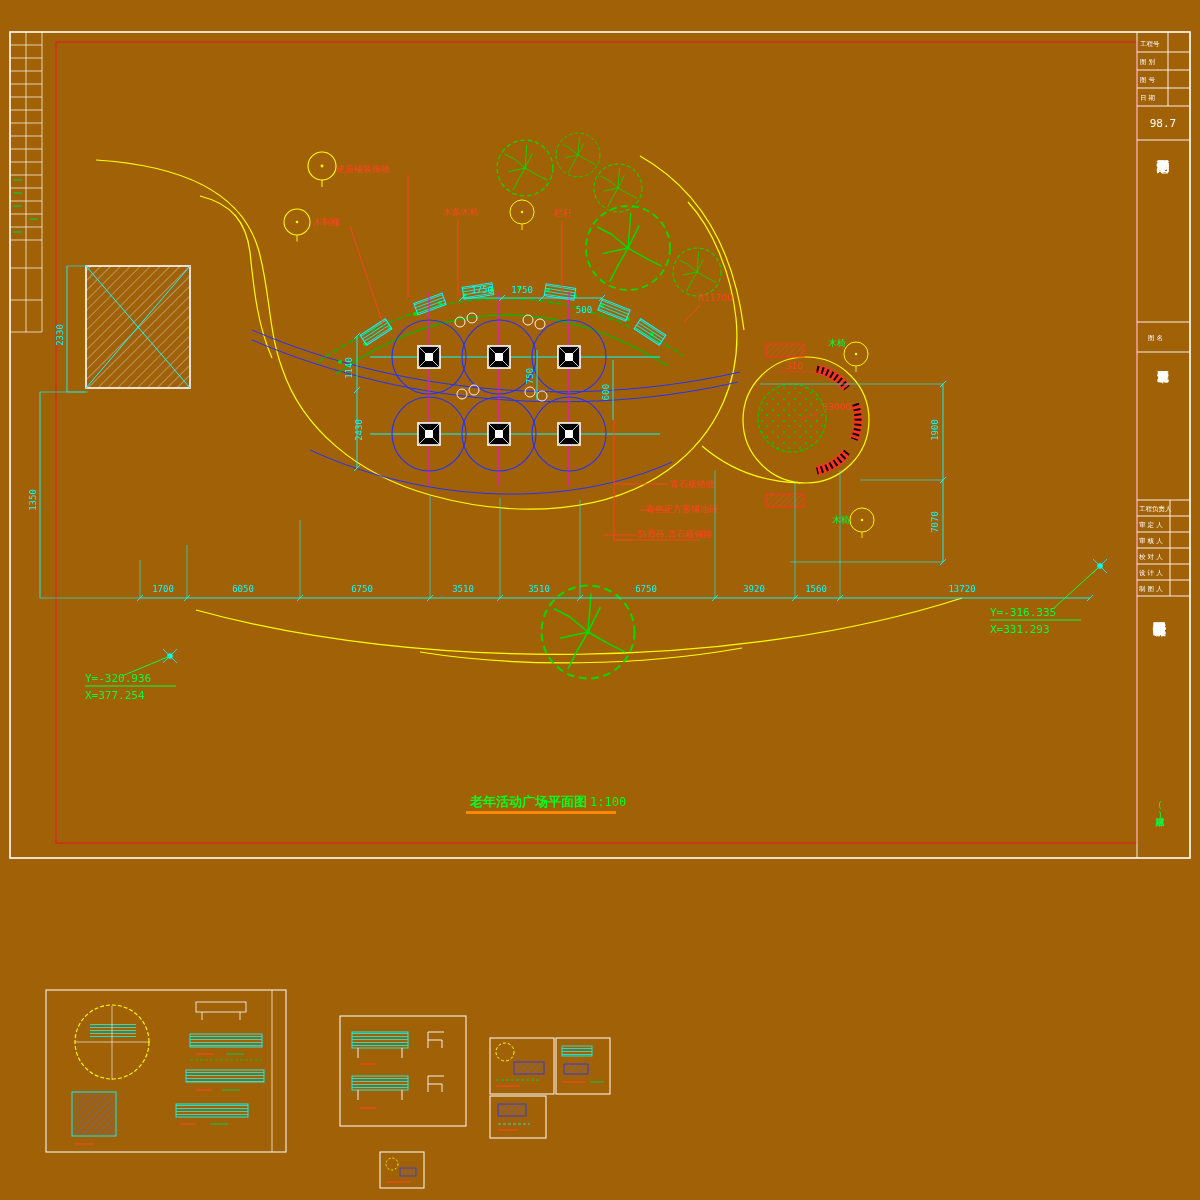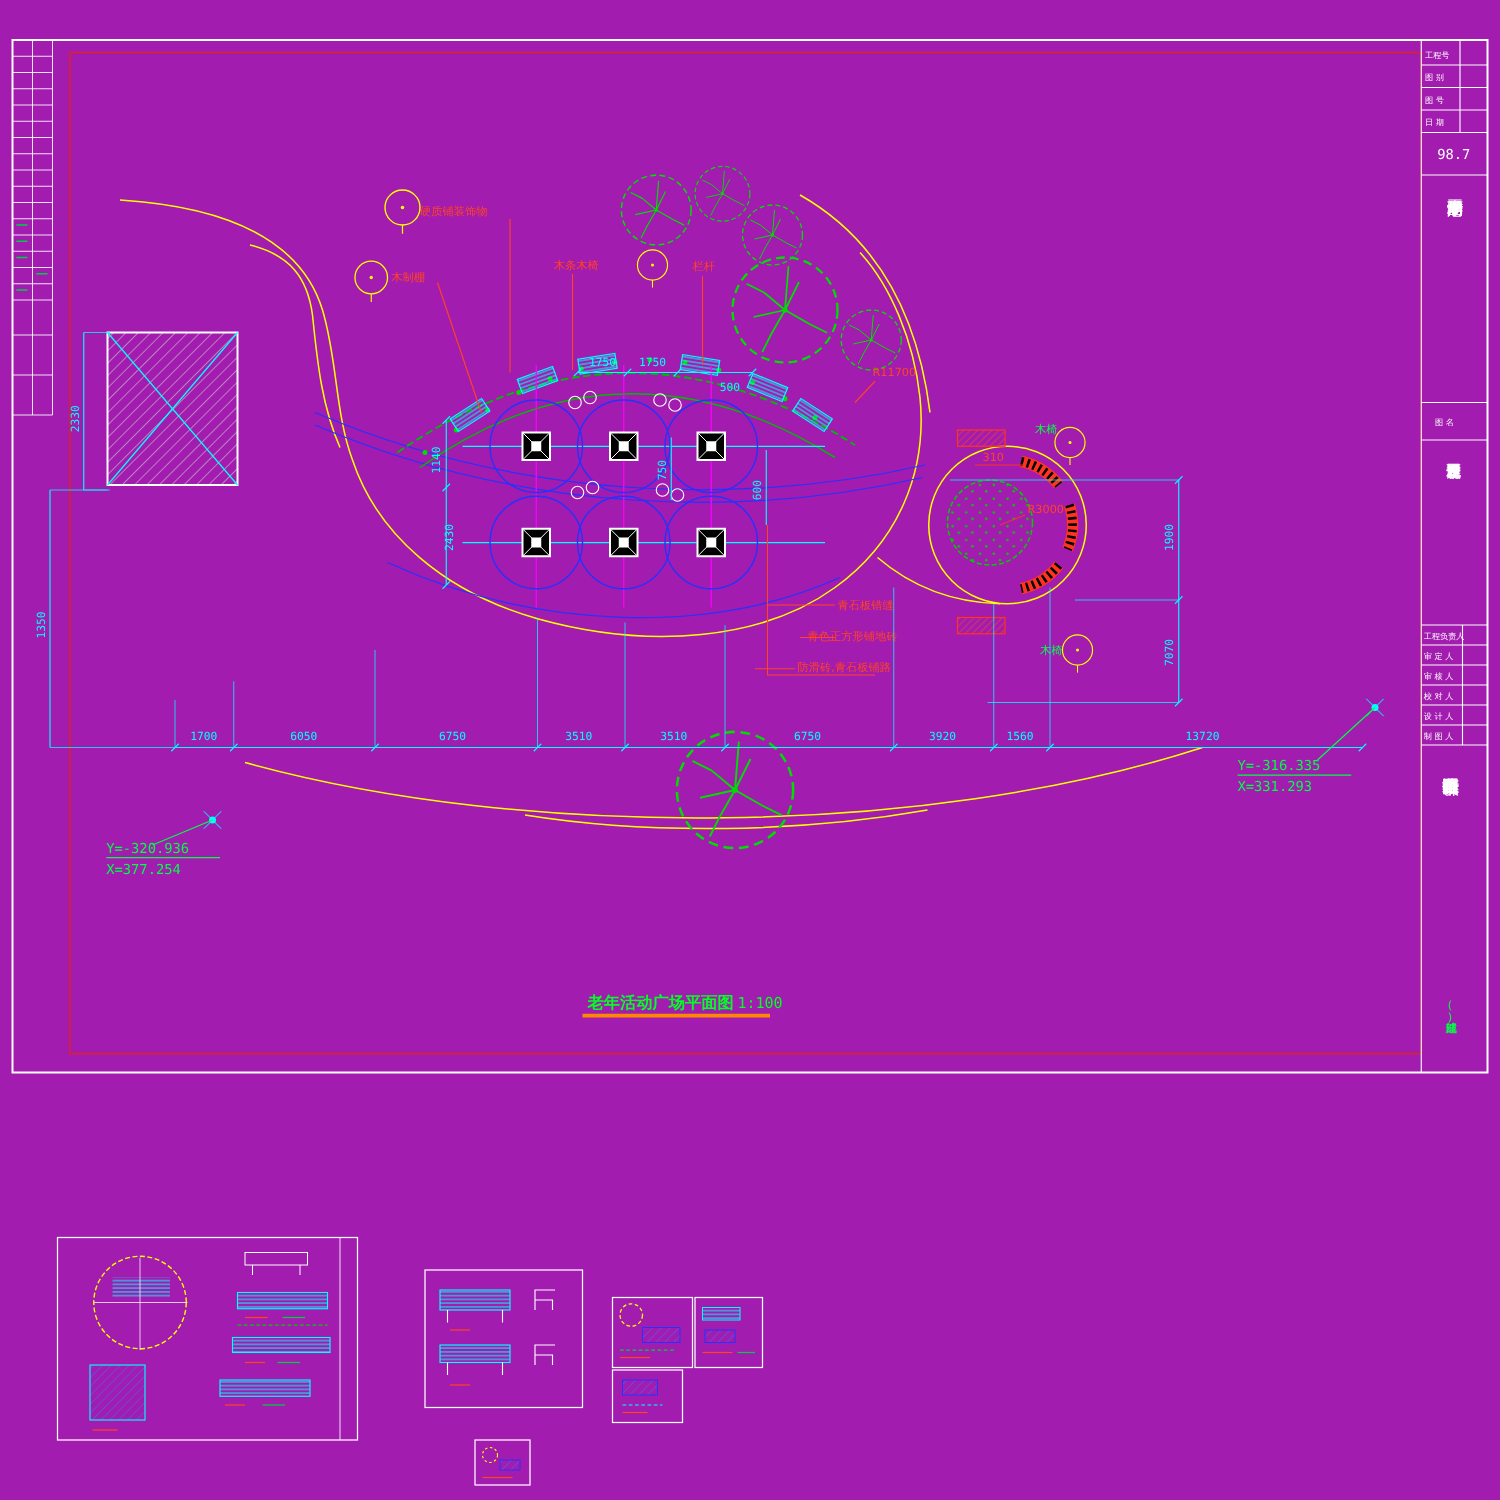--- a/index.html
+++ b/index.html
@@ -1,16 +1,16 @@
 <!DOCTYPE html>
 <html><head>
 <meta charset="utf-8">
 <style>
   html,body{margin:0;padding:0;background:#000;}
-  .stage{position:relative;width:1200px;height:1200px;background:#a21caf;overflow:hidden;}
+  .stage{position:relative;width:1200px;height:1200px;background:#a16207;overflow:hidden;}
   svg{display:block;}
   text{font-family:"DejaVu Sans",sans-serif;}
   .dim{fill:#00ffff;font-size:9px;font-family:"DejaVu Sans Mono","Liberation Mono",monospace;}
   .red-label{fill:#ff4422;font-size:9px;}
   .green-label{fill:#00ff44;font-size:9px;}
   .coord{fill:#00ff44;font-size:11px;font-family:"DejaVu Sans Mono","Liberation Mono",monospace;}
   .tb-small{fill:#ffffff;font-size:6.5px;}
   .tb-num{fill:#ffffff;font-size:11px;font-family:"DejaVu Sans Mono",monospace;}
   .vtext{writing-mode:vertical-rl;text-orientation:upright;fill:#ffffff;}
   .caption-title{fill:#00ff22;font-size:13px;font-weight:bold;}

